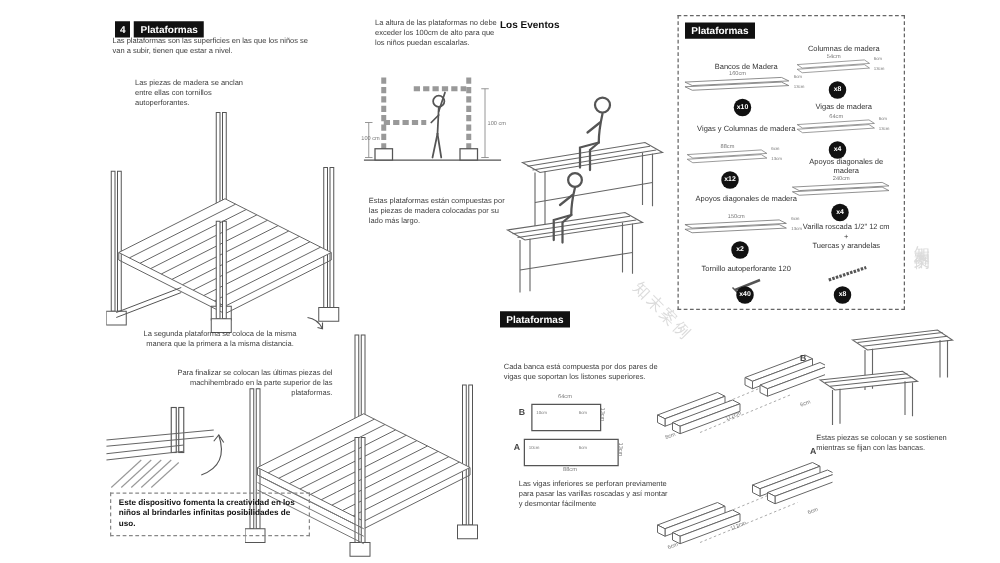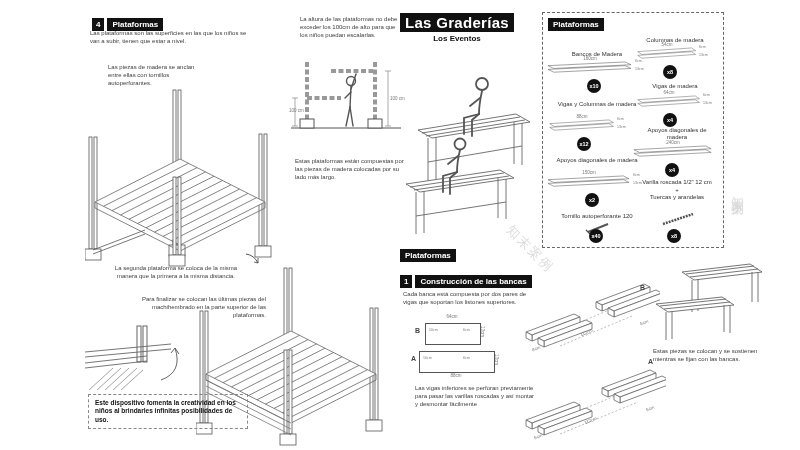--- a/index.html
+++ b/index.html
@@ -108,21 +108,20 @@
           <line x1="1" y1="44" x2="7" y2="44"></line>
           <line x1="1" y1="72" x2="7" y2="72"></line>
       </g>
     </svg>
     <span class="dim" style="left:99px;top:42px;">100 cm</span>
     <span class="dim" style="left:-2px;top:54px;">100 cm</span>
   </div>
   <div class="abs note" style="left:295px;top:158px;width:112px;">Estas plataformas están compuestas por las piezas de madera colocadas por su lado más largo.</div>
 
   <div class="abs" style="left:400px;top:13px;">
-    <div class="blackbox" style="font-size:15px;padding:1px 5px;letter-spacing:.3px;">Las Graderías</div>
     <div style="font-size:8px;font-weight:bold;color:#111;margin-top:2px;text-align:center;">Los Eventos</div>
   </div>
 
   <svg class="abs" style="left:398px;top:52px;" width="150" height="196" viewBox="0 0 150 196" fill="none" stroke="#666" stroke-width="0.9">
 
     <polygon points="20,78 118,62 132,70 34,86" fill="#fff"></polygon>
     <line x1="24" y1="81" x2="122" y2="65"></line>
       <line x1="28" y1="84" x2="127" y2="68"></line>
     <line x1="30" y1="86" x2="30" y2="132"></line>
       <line x1="38" y1="85" x2="38" y2="131"></line>
@@ -239,23 +238,20 @@
     <div class="mat-name" style="left:92px;top:166px;width:84px;">Varilla roscada 1/2" 12 cm</div>
     <div class="mat-name" style="left:92px;top:174px;width:84px;">+</div>
     <div class="mat-name" style="left:92px;top:181px;width:84px;">Tuercas y arandelas</div>
     <svg class="abs" style="left:118px;top:198px;" width="34" height="16" viewBox="0 0 34 16" stroke="#555">
       <line x1="2" y1="13" x2="32" y2="3" stroke-width="2.5" stroke-dasharray="2,1"></line>
     </svg>
     <div class="badge" style="left:124px;top:216px;">x8</div>
   </div>
 
   <div class="blackbox stephdr abs" style="left:400px;top:249px;">Plataformas</div>
-  <div class="abs" style="left:400px;top:270px;">
-    <span class="blackbox numbox">1</span><span class="blackbox stephdr">Construcción de las bancas</span>
-  </div>
   <div class="abs note" style="left:403px;top:291px;width:126px;">Cada banca está compuesta por dos pares de vigas que soportan los listones superiores.</div>
 
   <div class="abs" style="left:405px;top:313px;width:142px;height:70px;">
     <span class="d2label" style="left:10px;top:14px;">B</span>
     <div class="drect" style="left:20px;top:10px;width:54px;height:20px;"></div>
     <span class="dim" style="left:20px;top:1px;width:54px;text-align:center;">64cm</span>
     <span class="dim rot90" style="left:80px;top:13px;">13cm</span>
     <span class="dim tiny" style="left:24px;top:15px;">10cm</span>
     <span class="dim tiny" style="left:58px;top:15px;">6cm</span>
     <span class="d2label" style="left:6px;top:42px;">A</span>

